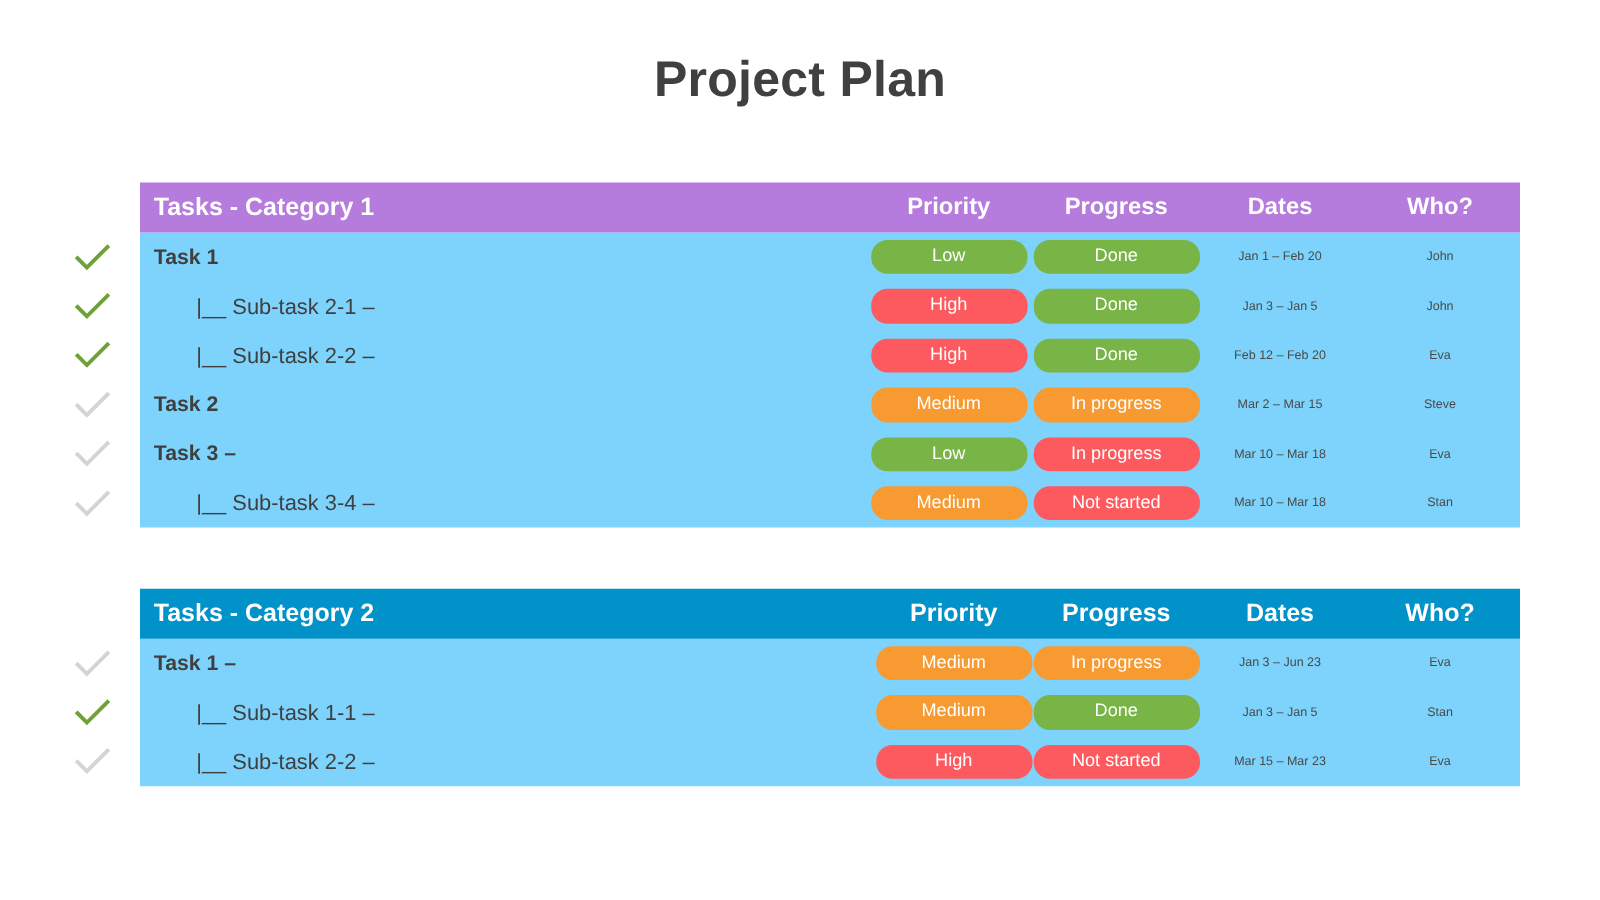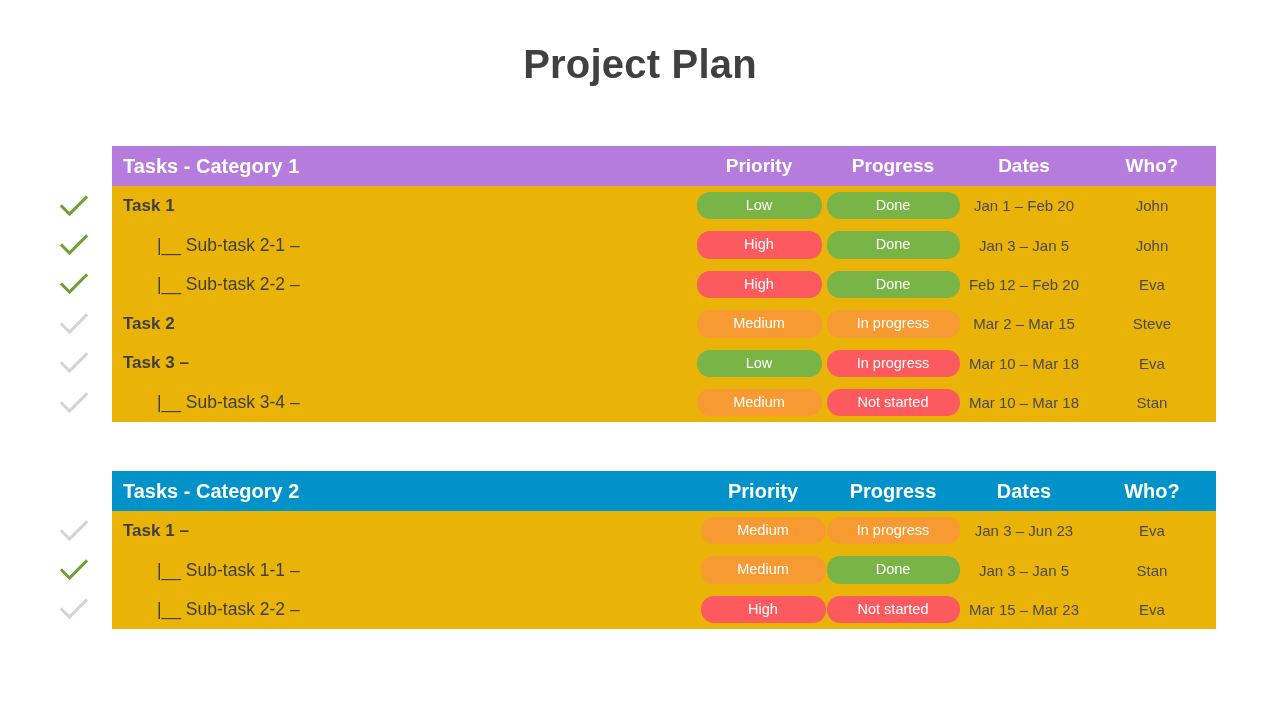--- a/index.html
+++ b/index.html
@@ -66,21 +66,21 @@
     white-space: nowrap;
   }
   .col-priority { width: 126px; }
   .col-progress { width: 134px; }
   .col-dates    { width: 128px; }
   .col-who      { width: 128px; }
   #table-1 .col-priority { margin-right: 4px; }
   #table-2 .col-priority { margin-right: 0px; }
 
   .table-body {
-    background: #eab308;
+    background: #7dd3fc;
   }
 
   
   .row {
     position: relative;
     height: 39.4px;
     display: flex;
     align-items: center;
   }
 
@@ -136,21 +136,21 @@
     display: block;
   }
   .cell.priority .pill { width: 125px; }
   .cell.progress .pill { width: 133px; }
 
   .pill.green  { background: #78b446; }
   .pill.orange { background: #f79a32; }
   .pill.red    { background: #fd5a5f; }
 
   .plain {
-    font-size: 15px;
+    font-size: 10px;
     color: #4a4a4a;
     white-space: nowrap;
   }
 </style>
 </head>
 <body>
 
 <div class="page-title">Project Plan</div>
 
 <div class="table-block" id="table-1">

